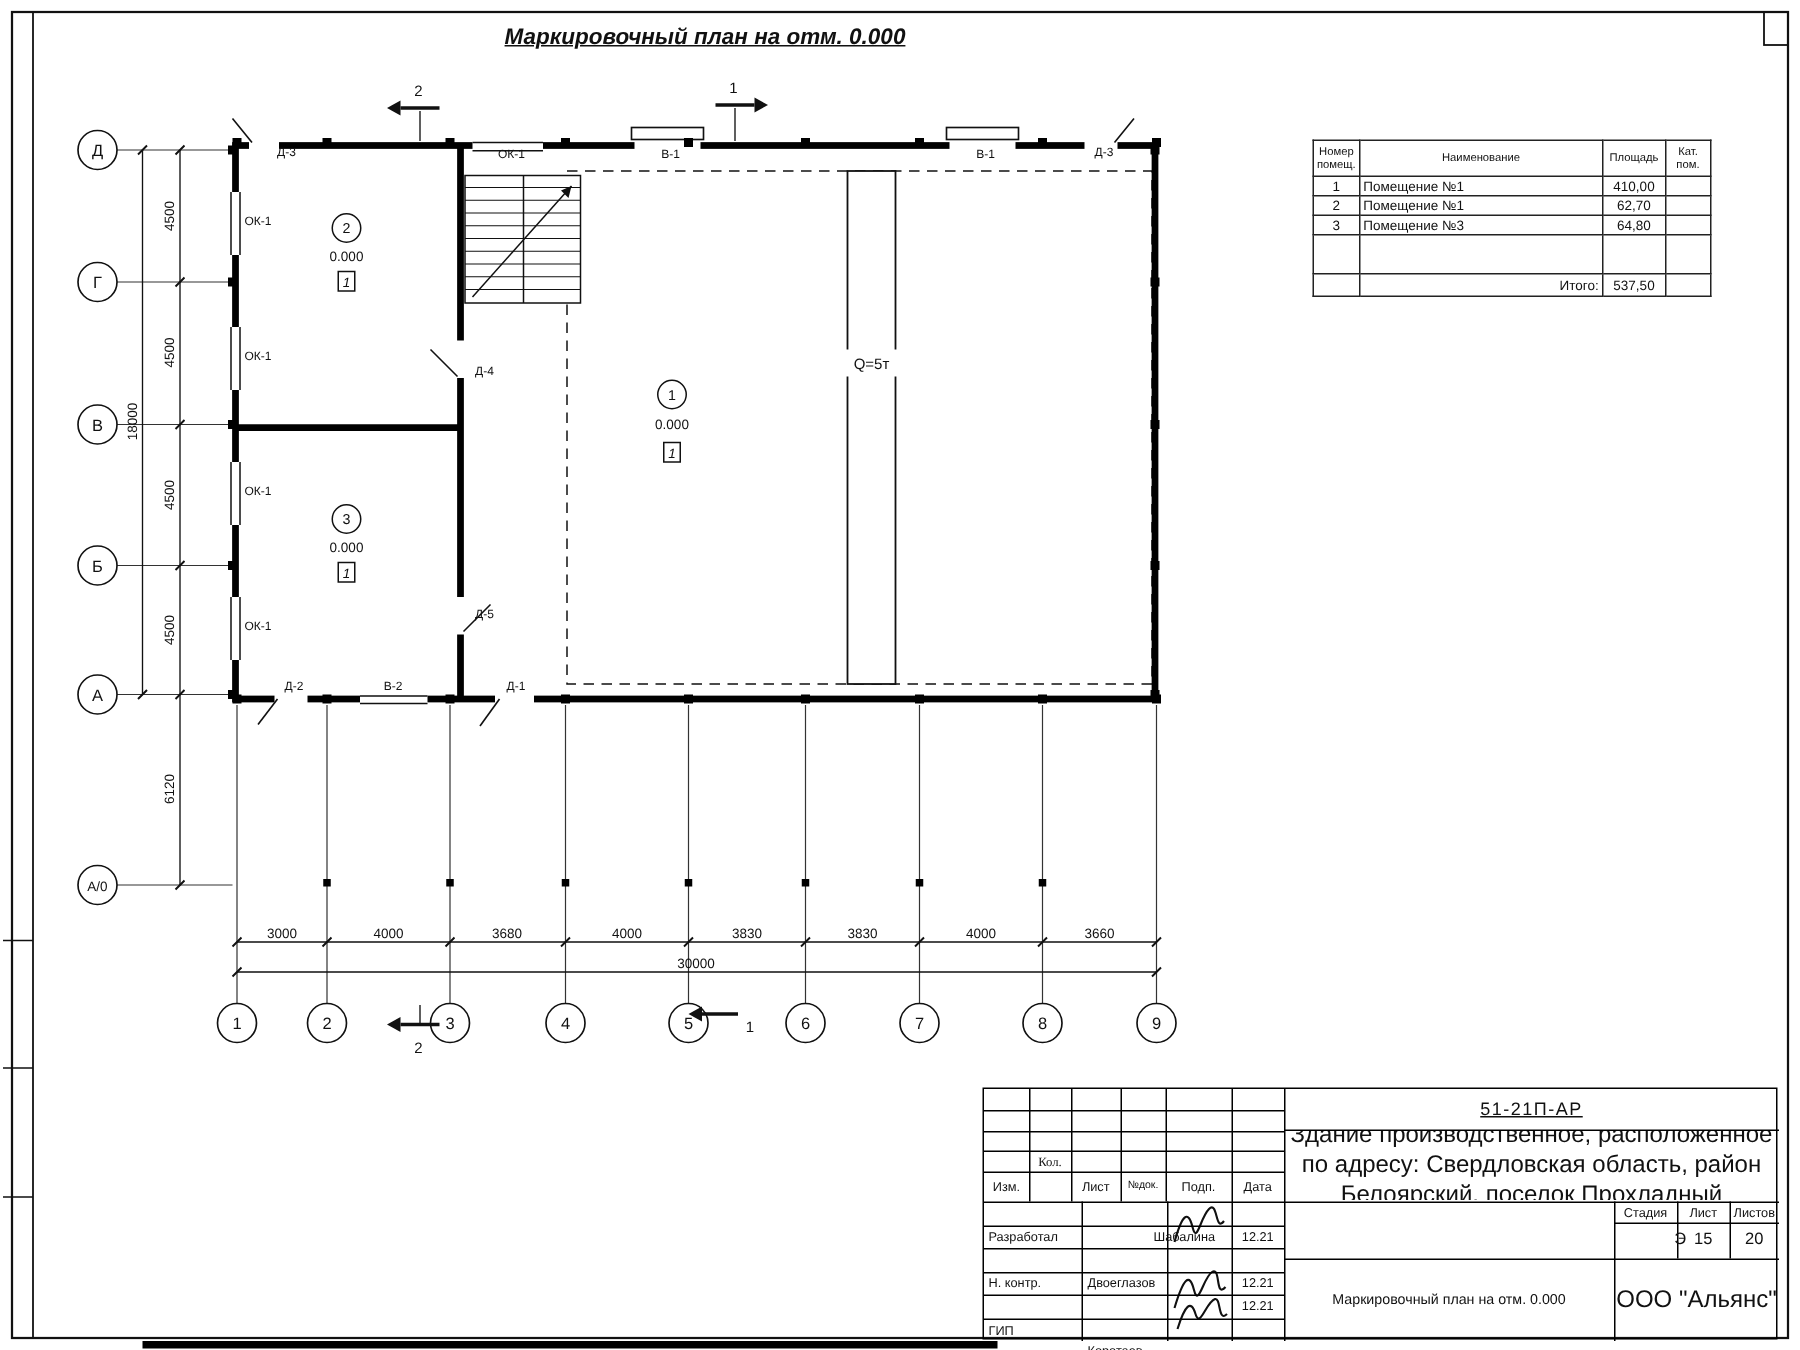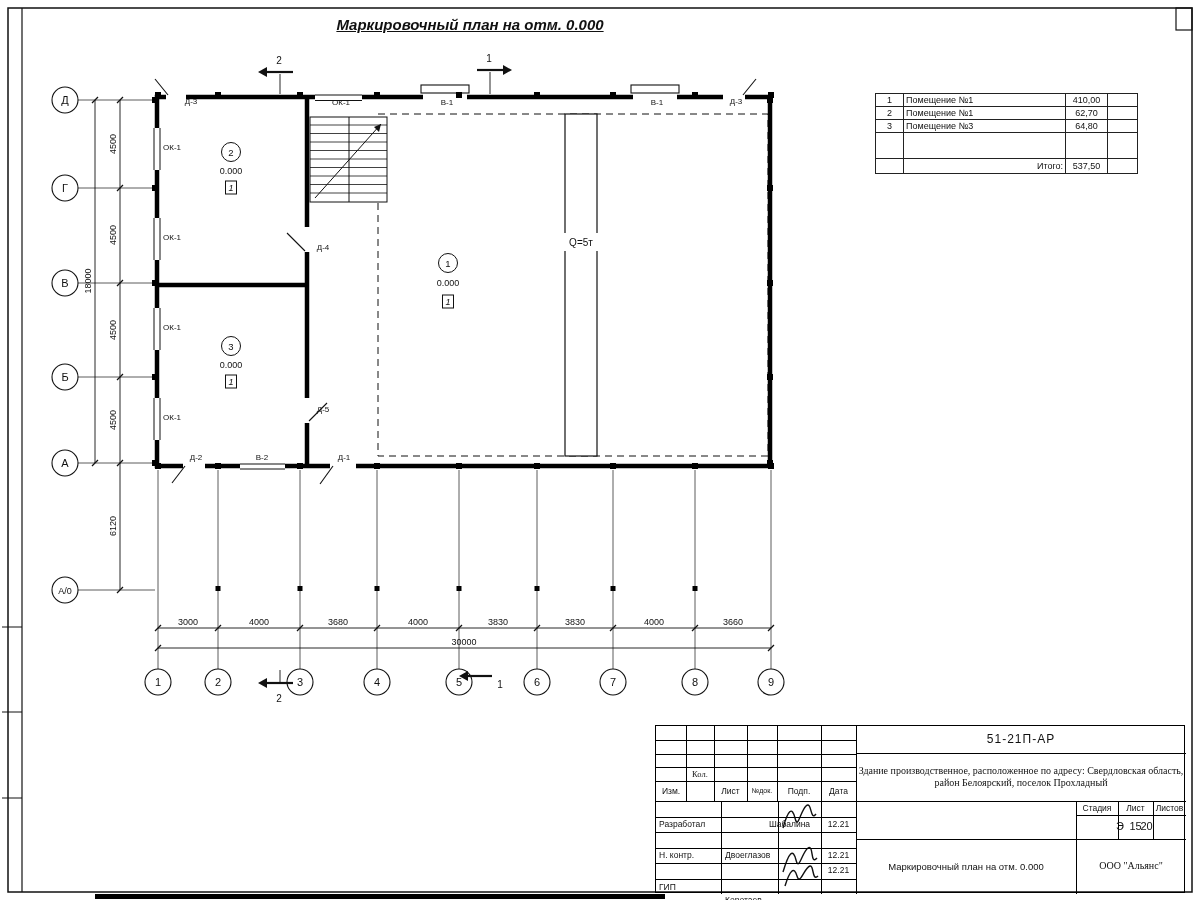--- a/index.html
+++ b/index.html
@@ -28,23 +28,23 @@
   
   .tb { left:655px; top:725px; width:530px; height:168px; border:1.6px solid #000; position:absolute; }
   .tb .vl { position:absolute; width:1px; background:#000; }
   .tb .hl { position:absolute; height:1px; background:#000; }
   .tb .cell { position:absolute; display:flex; align-items:center; justify-content:center;
               text-align:center; line-height:1.25; overflow:hidden; }
   .tb .left { justify-content:flex-start; text-align:left; padding-left:3px; }
   .f7  { font-size:7px; }
   .f8  { font-size:8.5px; }
   .f9  { font-size:9.5px; }
-  .f10 { font-size:10px;font-family:Liberation Serif, serif; }
+  .f10 { font-size:16px; }
   .f11 { font-size:11px; }
-  .f12 { font-size:12px; letter-spacing:1px; }
+  .f12 { font-size:12px; letter-spacing:1px;text-decoration:underline; }
   .it  { font-style:italic; }
 </style>
 </head>
 <body>
 
 <div class="sheet">
 
   <svg width="1200" height="900" viewBox="0 0 1200 900">
     <style>
       text { font-family:"Liberation Sans", sans-serif; fill:#111; }
@@ -255,20 +255,28 @@
       <path d="M783,872 C789,852 793,848 796,860 C799,872 802,852 808,848 C814,844 810,866 817,858"></path>
       <path d="M785,886 C790,870 794,866 797,876 C800,886 804,868 810,866 C814,865 812,882 818,876"></path>
     </g>
   </svg>
 
   <div class="abs main-title">Маркировочный план на отм. 0.000</div>
 
 
   <table class="expl">
     <tbody>
+        <tr class="hdr">
+      <th class="c-num">Номер
+помещ.</th>
+      <th class="c-name">Наименование</th>
+      <th class="c-area">Площадь</th>
+      <th class="c-cat">Кат.
+пом.</th>
+    </tr>
     <tr class="row">
       <td class="c-num">1</td>
       <td class="c-name">Помещение №1</td>
       <td class="c-area">410,00</td>
       <td class="c-cat"></td>
     </tr>
     <tr class="row">
       <td class="c-num">2</td>
       <td class="c-name">Помещение №1</td>
       <td class="c-area">62,70</td>
@@ -342,18 +350,18 @@
     <div class="cell f8 left" style="left:66px; top:119px; width:56px; height:15.5px;margin-top:48px;">Коротаев</div>
     <div class="cell f8" style="left:165px; top:137px; width:35px; height:15.5px;">12.21</div>
 
     <div class="cell f12" style="left:200px; top:0; width:330px; height:27px;">51-21П-АР</div>
     <div class="cell f10" style="left:202px; top:28px; width:326px; height:46px;">Здание производственное, расположенное по адресу: Свердловская область, район Белоярский, поселок Прохладный</div>
     <div class="cell f8" style="left:420px; top:75px; width:42px; height:14px;">Стадия</div>
     <div class="cell f8" style="left:462px; top:75px; width:35px; height:14px;">Лист</div>
     <div class="cell f8" style="left:497px; top:75px; width:33px; height:14px;">Листов</div>
     <div class="cell f11" style="left:420px; top:89px; width:42px; height:24px;padding-left:48px;">ЭП</div>
     <div class="cell f11" style="left:462px; top:89px; width:35px; height:24px;">15</div>
-    <div class="cell f11" style="left:474px; top:89px; width:33px; height:24px;">20</div>
+    <div class="cell f11" style="left:497px; top:89px; width:33px; height:24px;">20</div>
     <div class="cell f9" style="left:202px; top:115px; width:216px; height:51px;">Маркировочный план на отм. 0.000</div>
     <div class="cell f10" style="left:420px; top:115px; width:110px; height:51px;">ООО "Альянс"</div>
   </div>
 
 </div>
 
 </body></html>

